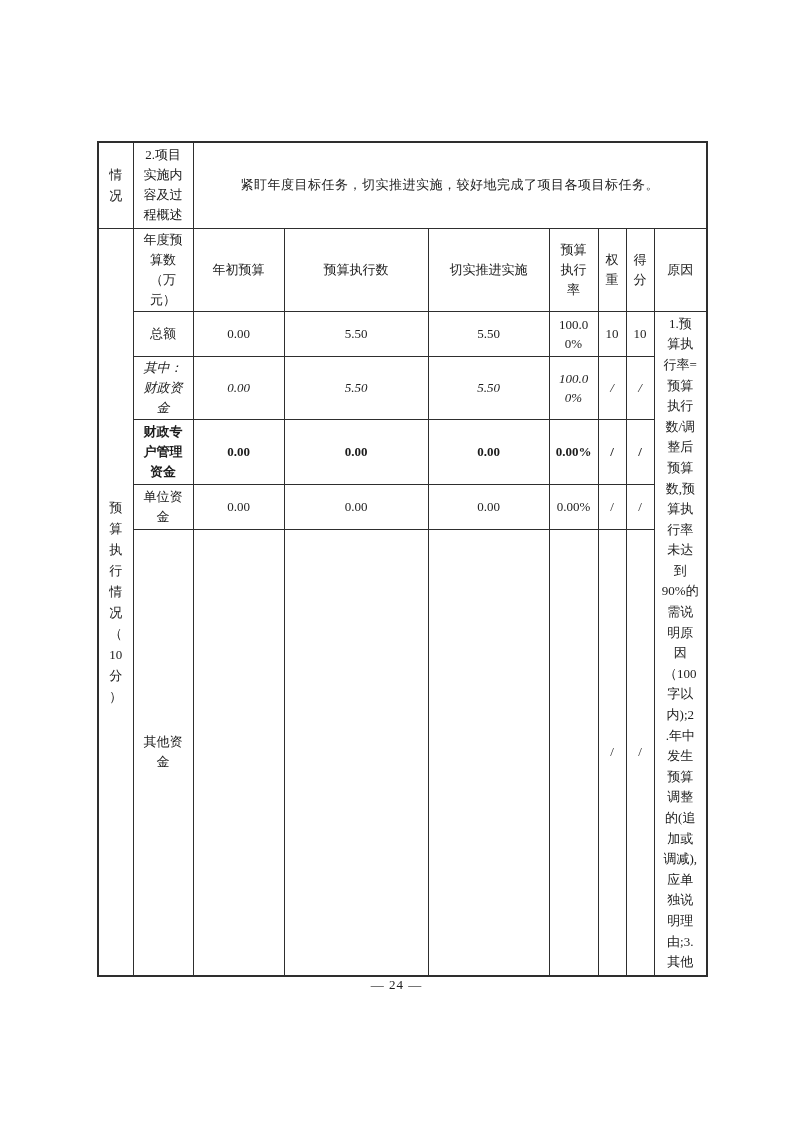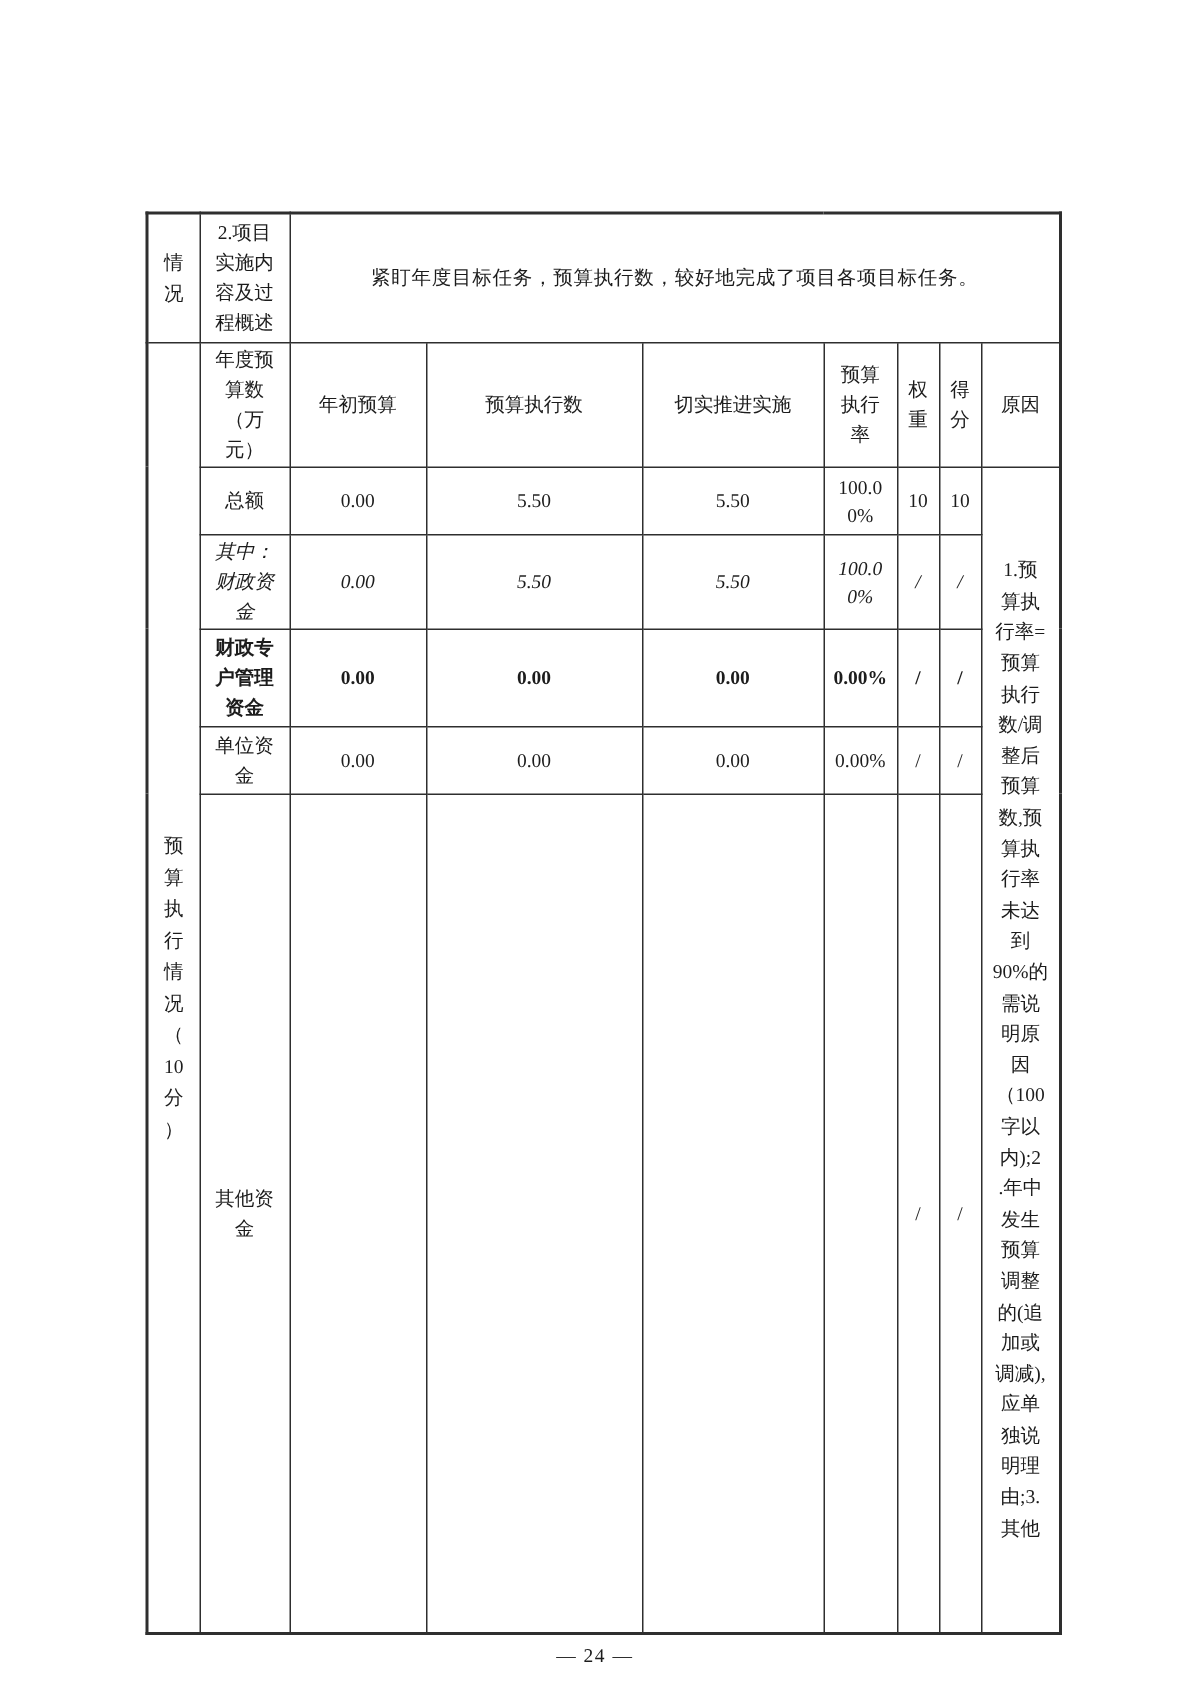--- a/index.html
+++ b/index.html
@@ -36,21 +36,21 @@
     padding: 1px 2px;
     overflow: hidden;
   }
   .pre { white-space: pre-line; }
   tr.r1 { height: 86px; }
   tr.r2 { height: 80px; }
   tr.r3 { height: 45px; }
   tr.r4 { height: 61px; font-style: italic; }
   tr.r5 { height: 65px; font-weight: bold; }
   tr.r6 { height: 45px; }
-  tr.r7 { height: 560px; }
+  tr.r7 { height: 447px; }
   td.vlabel {
     line-height: 21px;
     letter-spacing: 0;
   }
   td.label-cell {
     line-height: 20px;
   }
   td.content-cell {
     text-align: left;
     padding-left: 13px;
@@ -70,21 +70,21 @@
   }
   td.reason-cell {
     vertical-align: top;
     text-align: left;
     font-size: 12.3px;
     line-height: 20.6px;
     padding: 1px 1px 0 4px;
   }
   .page-number {
     position: absolute;
-    top: 1096px;
+    top: 977px;
     left: 0;
     width: 793px;
     text-align: center;
     font-size: 13px;
     font-weight: 500;
     letter-spacing: 1px;
   }
 </style>
 </head>
 <body>
@@ -105,21 +105,21 @@
     </colgroup>
 
     <tbody>
         <tr class="r1">
       <td class="vlabel pre">情
 况</td>
       <td class="label-cell pre">2.项目
 实施内
 容及过
 程概述</td>
-      <td class="content-cell" colspan="7">紧盯年度目标任务，预算执行数，较好地完成了项目各项目标任务。</td>
+      <td class="content-cell" colspan="7">紧盯年度目标任务，切实推进实施，较好地完成了项目各项目标任务。</td>
     </tr>
 
     <tr class="r2">
       <td class="vlabel pre" rowspan="6">预
 算
 执
 行
 情
 况
 （

